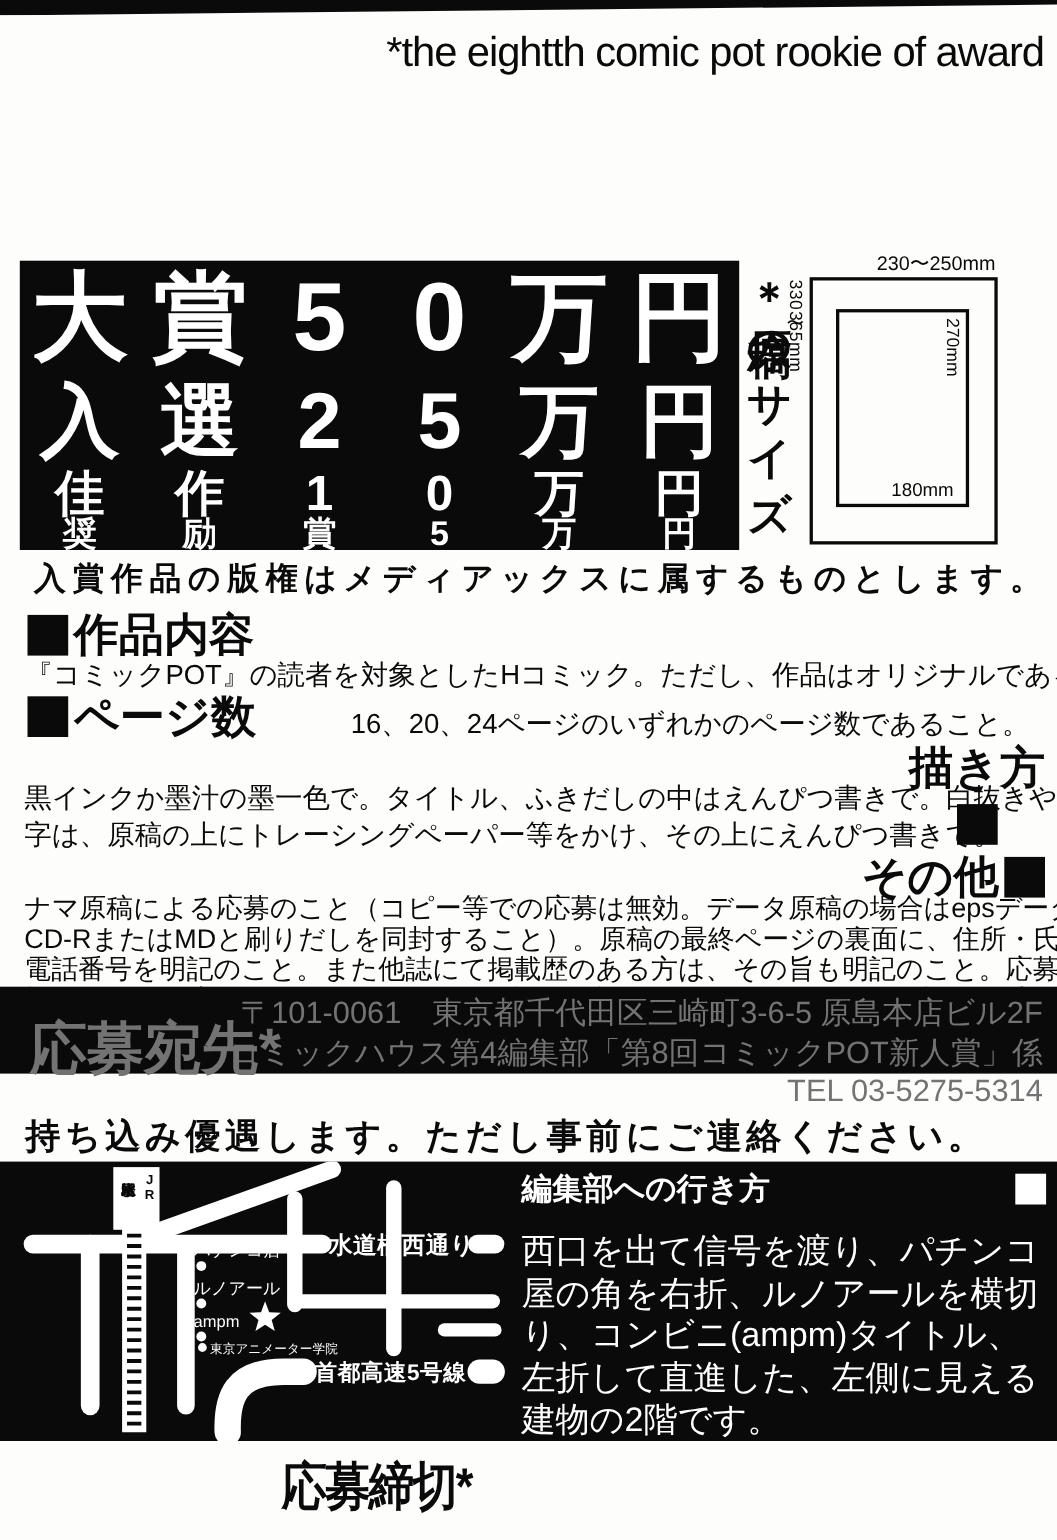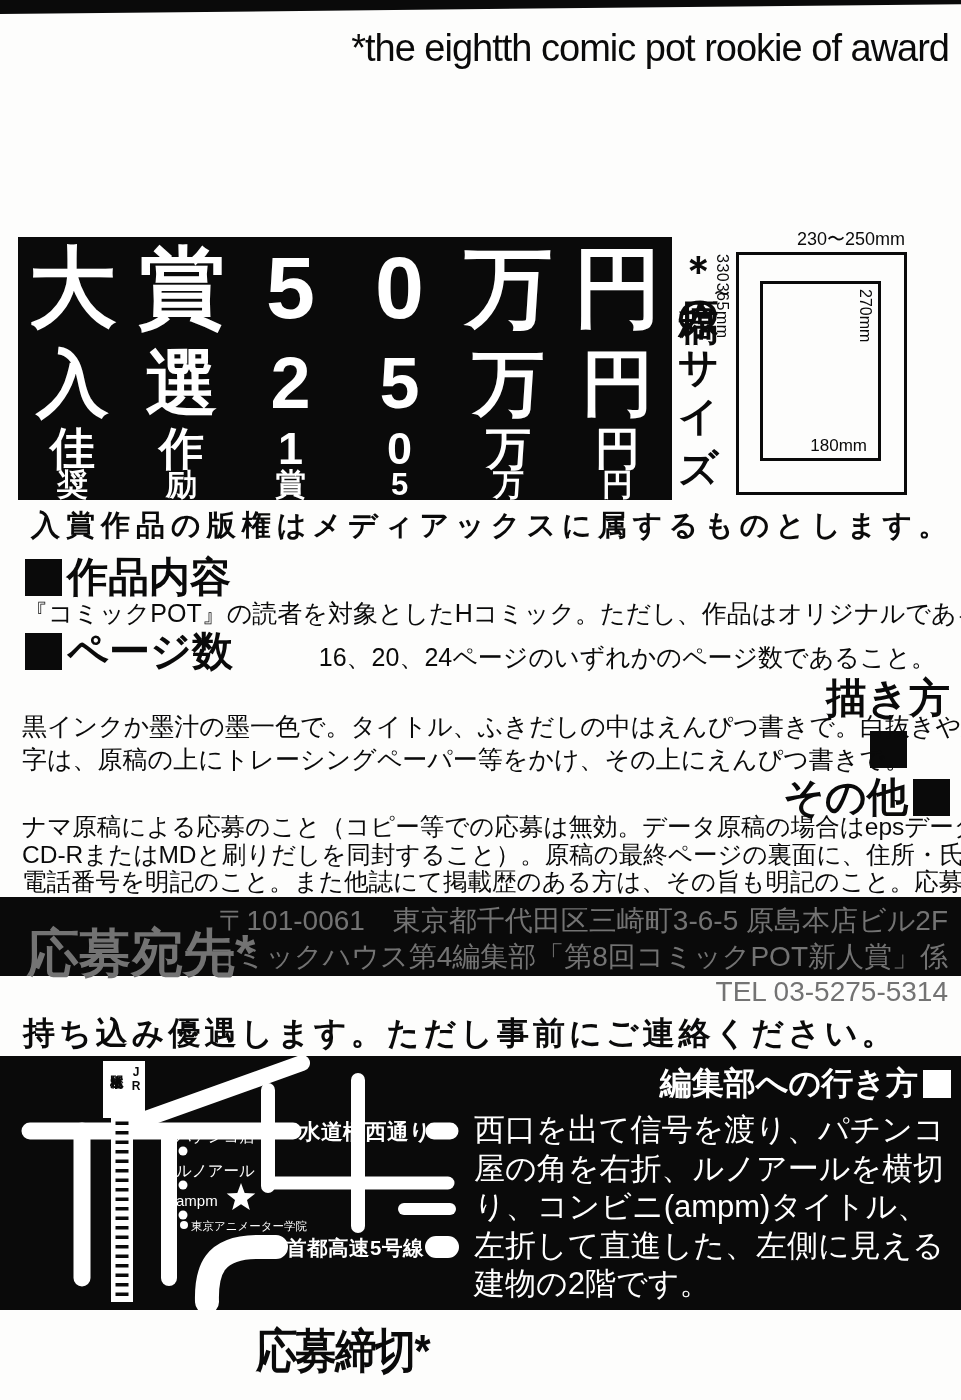--- a/index.html
+++ b/index.html
@@ -40,23 +40,23 @@
   .addr-bar{position:absolute;left:0;top:897px;width:961px;height:79px;background:#0a0a0a;color:#737373;}
   .addr-label{position:absolute;left:27px;top:22px;font-size:52px;font-weight:800;white-space:nowrap;}
   .addr-lines{position:absolute;right:13px;top:6px;font-size:28px;font-weight:500;line-height:35.5px;text-align:right;white-space:nowrap;}
 
   .walkin{position:absolute;left:23px;top:1012px;font-size:32px;font-weight:800;letter-spacing:4px;white-space:nowrap;}
 
   
   .map-box{position:absolute;left:0;top:1056px;width:961px;height:254px;background:#0a0a0a;display:flex;color:#fff;}
   .map-svg-wrap{flex:0 0 460px;}
   .map-right{flex:1;padding:6px 10px 0 14px;}
-  .map-heading{display:flex;align-items:center;justify-content:flex-end;gap:5px;font-size:32px;font-weight:700;white-space:nowrap;}
+  .map-heading{display:flex;align-items:center;justify-content:space-between;gap:5px;font-size:28px;font-weight:700;white-space:nowrap;}
   .wsq{width:28px;height:28px;background:#fff;flex:0 0 auto;}
-  .map-directions{margin-top:5px;font-size:31px;font-weight:500;line-height:38.6px;white-space:nowrap;}
+  .map-directions{margin-top:18px;font-size:31px;font-weight:500;line-height:38.6px;white-space:nowrap;}
 
   
   .deadline{position:absolute;left:8px;top:1320px;display:flex;align-items:center;gap:16px;white-space:nowrap;flex-direction:column;}
   .deadline-label{font-size:47px;font-weight:900;letter-spacing:-2px;transform:scaleX(0.88);transform-origin:left center;}
   .deadline-date{font-size:49px;font-weight:800;letter-spacing:2px;margin-left:-22px;}
 </style>
 </head>
 <body>
 
 <div class="page">

